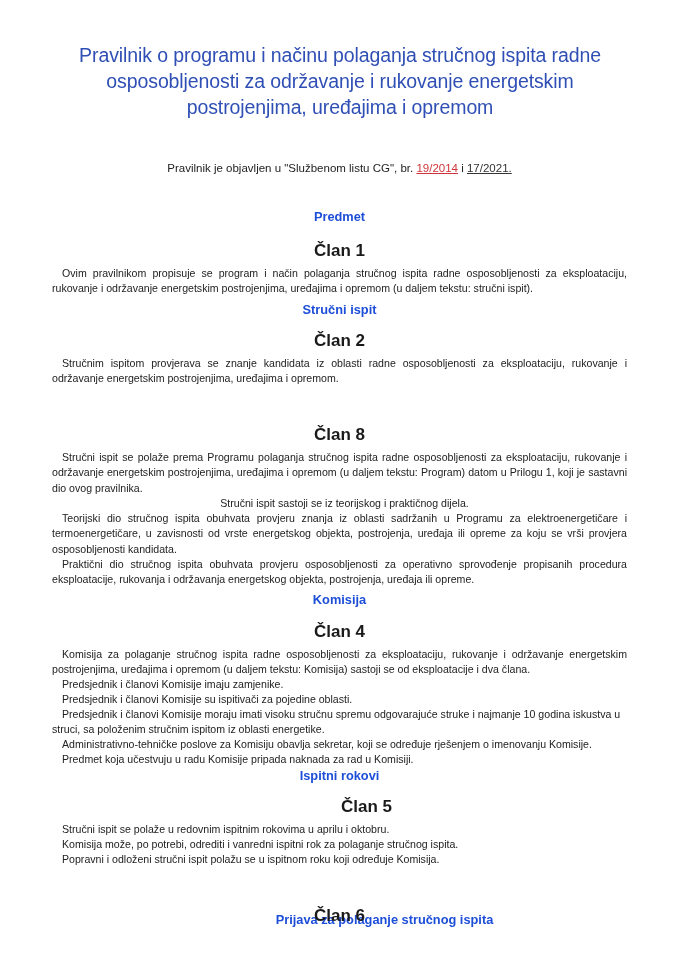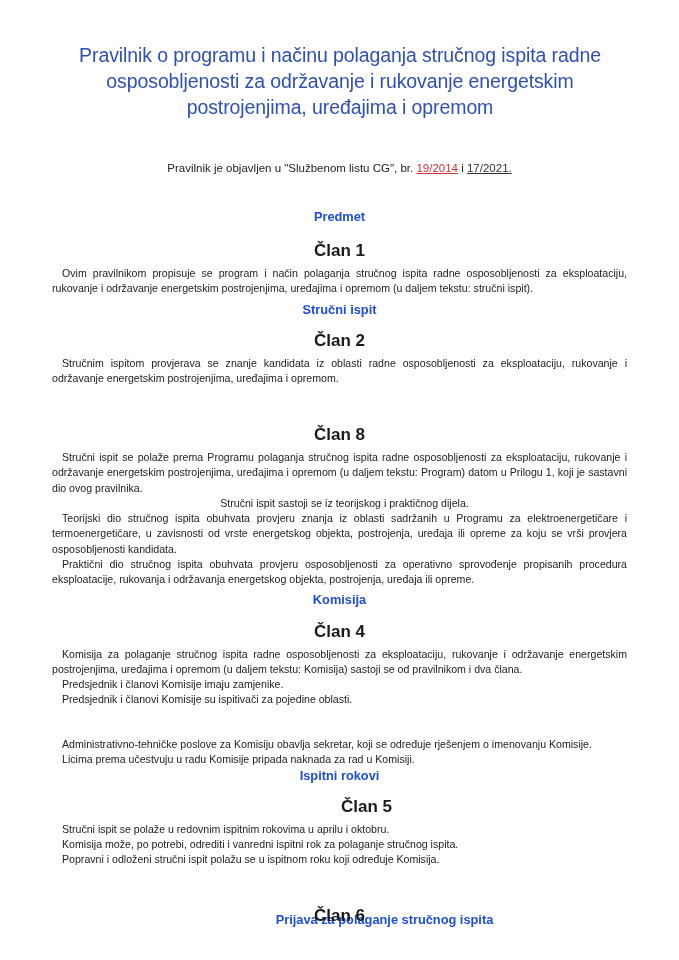--- a/index.html
+++ b/index.html
@@ -45,25 +45,26 @@
   <div class="p ind" style="top:356px;">Stručnim ispitom provjerava se znanje kandidata iz oblasti radne osposobljenosti za eksploataciju, rukovanje i održavanje energetskim postrojenjima, uređajima i opremom.</div>
 
   <div class="clan" style="top:425px;">Član 8</div>
   <div class="p ind" style="top:450px;">Stručni ispit se polaže prema Programu polaganja stručnog ispita radne osposobljenosti za eksploataciju, rukovanje i održavanje energetskim postrojenjima, uređajima i opremom (u daljem tekstu: Program) datom u Prilogu 1, koji je sastavni dio ovog pravilnika.</div>
   <div class="p ind left" style="top:496px;text-align:center;">Stručni ispit sastoji se iz teorijskog i praktičnog dijela.</div>
   <div class="p ind" style="top:511px;">Teorijski dio stručnog ispita obuhvata provjeru znanja iz oblasti sadržanih u Programu za elektroenergetičare i termoenergetičare, u zavisnosti od vrste energetskog objekta, postrojenja, uređaja ili opreme za koju se vrši provjera osposobljenosti kandidata.</div>
   <div class="p ind" style="top:557px;">Praktični dio stručnog ispita obuhvata provjeru osposobljenosti za operativno sprovođenje propisanih procedura eksploatacije, rukovanja i održavanja energetskog objekta, postrojenja, uređaja ili opreme.</div>
 
   <div class="h" style="top:592px;">Komisija</div>
   <div class="clan" style="top:622px;">Član 4</div>
-  <div class="p ind" style="top:647px;">Komisija za polaganje stručnog ispita radne osposobljenosti za eksploataciju, rukovanje i održavanje energetskim postrojenjima, uređajima i opremom (u daljem tekstu: Komisija) sastoji se od pravilnikom i dva člana.</div>
+  <div class="p ind" style="top:647px;">Komisija za polaganje stručnog ispita radne osposobljenosti za eksploataciju, rukovanje i održavanje energetskim postrojenjima, uređajima i opremom (u daljem tekstu: Komisija) sastoji se od eksploatacije i dva člana.</div>
   <div class="p ind left" style="top:677px;">Predsjednik i članovi Komisije imaju zamjenike.</div>
   <div class="p ind left" style="top:692px;">Predsjednik i članovi Komisije su ispitivači za pojedine oblasti.</div>
+  <div class="p ind left" style="top:707px;">Predsjednik i članovi Komisije moraju imati visoku stručnu spremu odgovarajuće struke i najmanje 10 godina iskustva u struci, sa položenim stručnim ispitom iz oblasti energetike.</div>
   <div class="p ind left" style="top:737px;">Administrativno-tehničke poslove za Komisiju obavlja sekretar, koji se određuje rješenjem o imenovanju Komisije.</div>
-  <div class="p ind left" style="top:752px;">Licima prema učestvuju u radu Komisije pripada naknada za rad u Komisiji.</div>
+  <div class="p ind left" style="top:752px;">Predmet koja učestvuju u radu Komisije pripada naknada za rad u Komisiji.</div>
 
   <div class="h" style="top:768px;">Ispitni rokovi</div>
   <div class="clan" style="top:797px;padding-left:27px;">Član 5</div>
   <div class="p ind left" style="top:822px;">Stručni ispit se polaže u redovnim ispitnim rokovima u aprilu i oktobru.</div>
   <div class="p ind left" style="top:837px;">Komisija može, po potrebi, odrediti i vanredni ispitni rok za polaganje stručnog ispita.</div>
   <div class="p ind left" style="top:852px;">Popravni i odloženi stručni ispit polažu se u ispitnom roku koji određuje Komisija.</div>
 
   <div class="h" style="top:912px;padding-left:45px;">Prijava za polaganje stručnog ispita</div>
   <div class="clan" style="top:906px;">Član 6</div>
 

